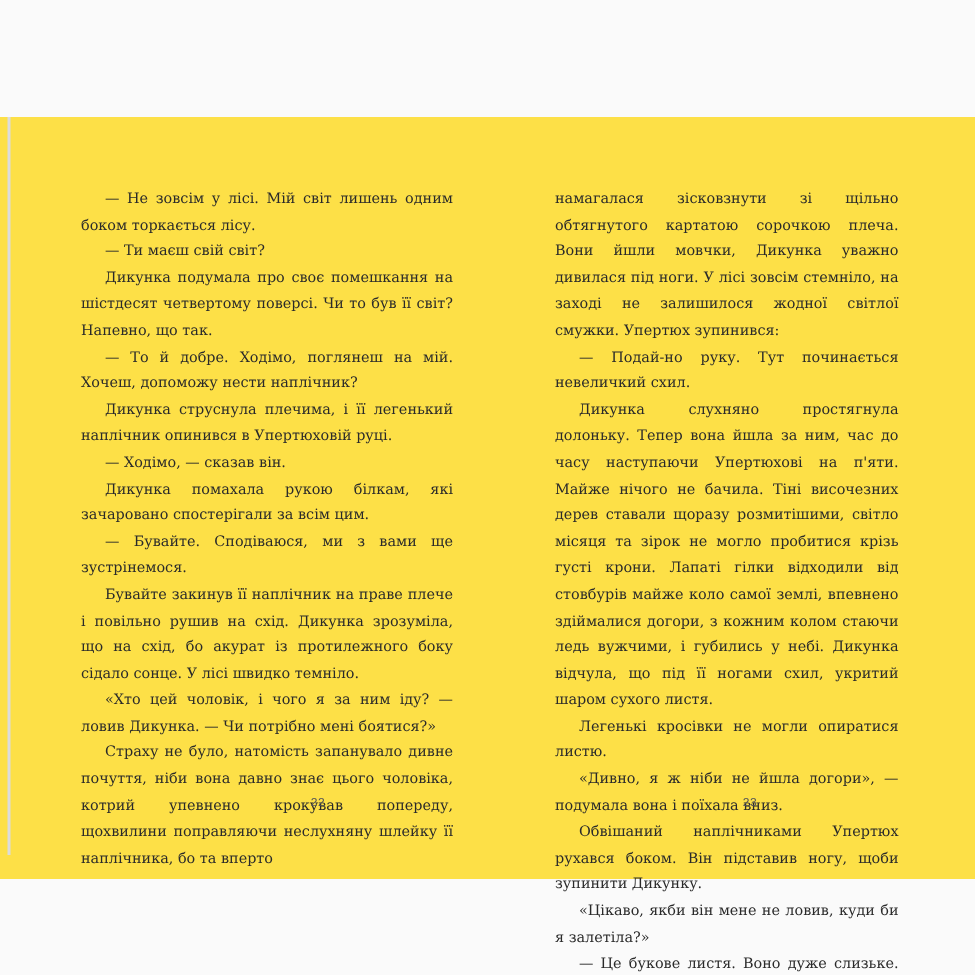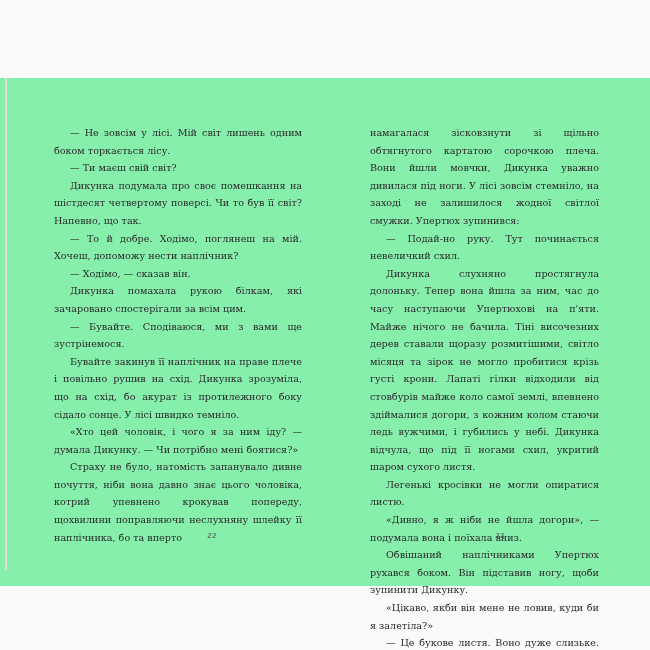--- a/index.html
+++ b/index.html
@@ -1,41 +1,42 @@
 <!DOCTYPE html>
 <html><head>
 <meta charset="utf-8">
 <style>
   html, body { margin:0; padding:0; }
   body { width:650px; height:650px; background:#fafafa; position:relative; overflow:hidden; }
-  .spread { position:absolute; left:0; top:78px; width:650px; height:508px; background:#86efac; }
+  .spread { position:absolute; left:0; top:78px; width:650px; height:508px; background:#fde047; }
   .binding-line { position:absolute; left:5px; top:78px; width:2px; height:492px; background:#dcdcdc; }
   .page { position:absolute; top:46px; font-family:"DejaVu Serif", "Liberation Serif", serif; font-size:9.6px; line-height:17.6px; color:#2a2a2a; text-align:justify; }
   .page.left { left:54px; width:248px; }
   .page.right { left:370px; width:229px; }
   .para { margin:0; text-indent:16px; }
   .para.noindent { text-indent:0; }
   .pagenum { position:absolute; top:453px; font-family:Liberation Mono, monospace; font-size:8px; color:#555;padding-left:45px; }
   .pagenum.left { left:162px; }
   .pagenum.right { left:450px; }
 </style>
 </head>
 <body>
 
 <div class="spread">
   <div class="page left">
     <p class="para">— Не зовсім у лісі. Мій світ лишень одним боком торкається лісу.</p>
     <p class="para">— Ти маєш свій світ?</p>
     <p class="para">Дикунка подумала про своє помешкання на шістдесят четвертому поверсі. Чи то був її світ? Напевно, що так.</p>
     <p class="para">— То й добре. Ходімо, поглянеш на мій. Хочеш, допоможу нести наплічник?</p>
+    <p class="para">Дикунка струснула плечима, і її легенький наплічник опинився в Упертюховій руці.</p>
     <p class="para">— Ходімо, — сказав він.</p>
     <p class="para">Дикунка помахала рукою білкам, які зачаровано спостерігали за всім цим.</p>
     <p class="para">— Бувайте. Сподіваюся, ми з вами ще зустрінемося.</p>
     <p class="para">Бувайте закинув її наплічник на праве плече і повільно рушив на схід. Дикунка зрозуміла, що на схід, бо акурат із протилежного боку сідало сонце. У лісі швидко темніло.</p>
-    <p class="para">«Хто цей чоловік, і чого я за ним іду? — думала Дикунку. — Чи потрібно мені боятися?»</p>
+    <p class="para">«Хто цей чоловік, і чого я за ним іду? — ловив Дикунка. — Чи потрібно мені боятися?»</p>
     <p class="para">Страху не було, натомість запанувало дивне почуття, ніби вона давно знає цього чоловіка, котрий упевнено крокував попереду, щохвилини поправляючи неслухняну шлейку її наплічника, бо та вперто</p>
   </div>
   <div class="pagenum left">22</div>
 
   <div class="page right">
     <p class="para noindent">намагалася зісковзнути зі щільно обтягнутого картатою сорочкою плеча. Вони йшли мовчки, Дикунка уважно дивилася під ноги. У лісі зовсім стемніло, на заході не залишилося жодної світлої смужки. Упертюх зупинився:</p>
     <p class="para">— Подай-но руку. Тут починається невеличкий схил.</p>
     <p class="para">Дикунка слухняно простягнула долоньку. Тепер вона йшла за ним, час до часу наступаючи Упертюхові на п'яти. Майже нічого не бачила. Тіні височезних дерев ставали щоразу розмитішими, світло місяця та зірок не могло пробитися крізь густі крони. Лапаті гілки відходили від стовбурів майже коло самої землі, впевнено здіймалися догори, з кожним колом стаючи ледь вужчими, і губились у небі. Дикунка відчула, що під її ногами схил, укритий шаром сухого листя.</p>
     <p class="para">Легенькі кросівки не могли опиратися листю.</p>
     <p class="para">«Дивно, я ж ніби не йшла догори», — подумала вона і поїхала вниз.</p>

